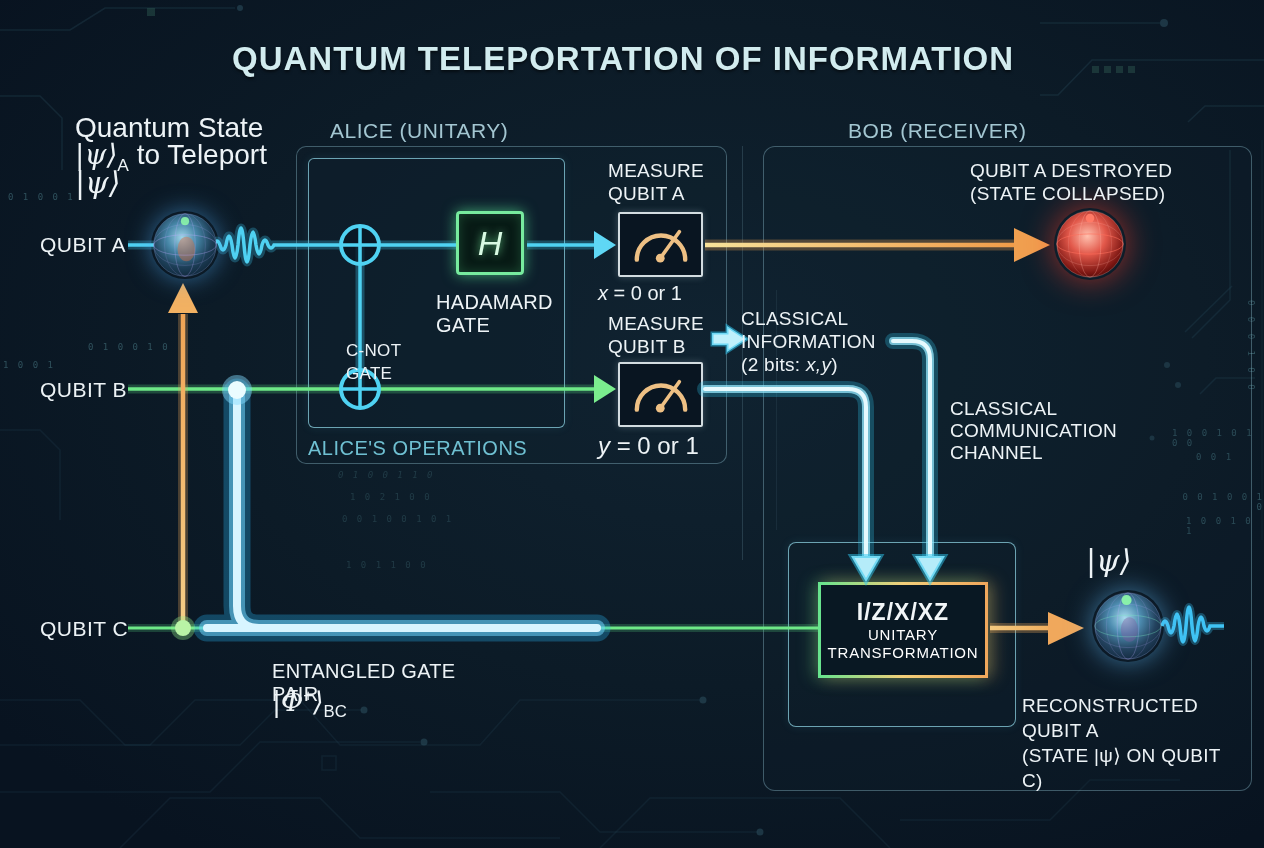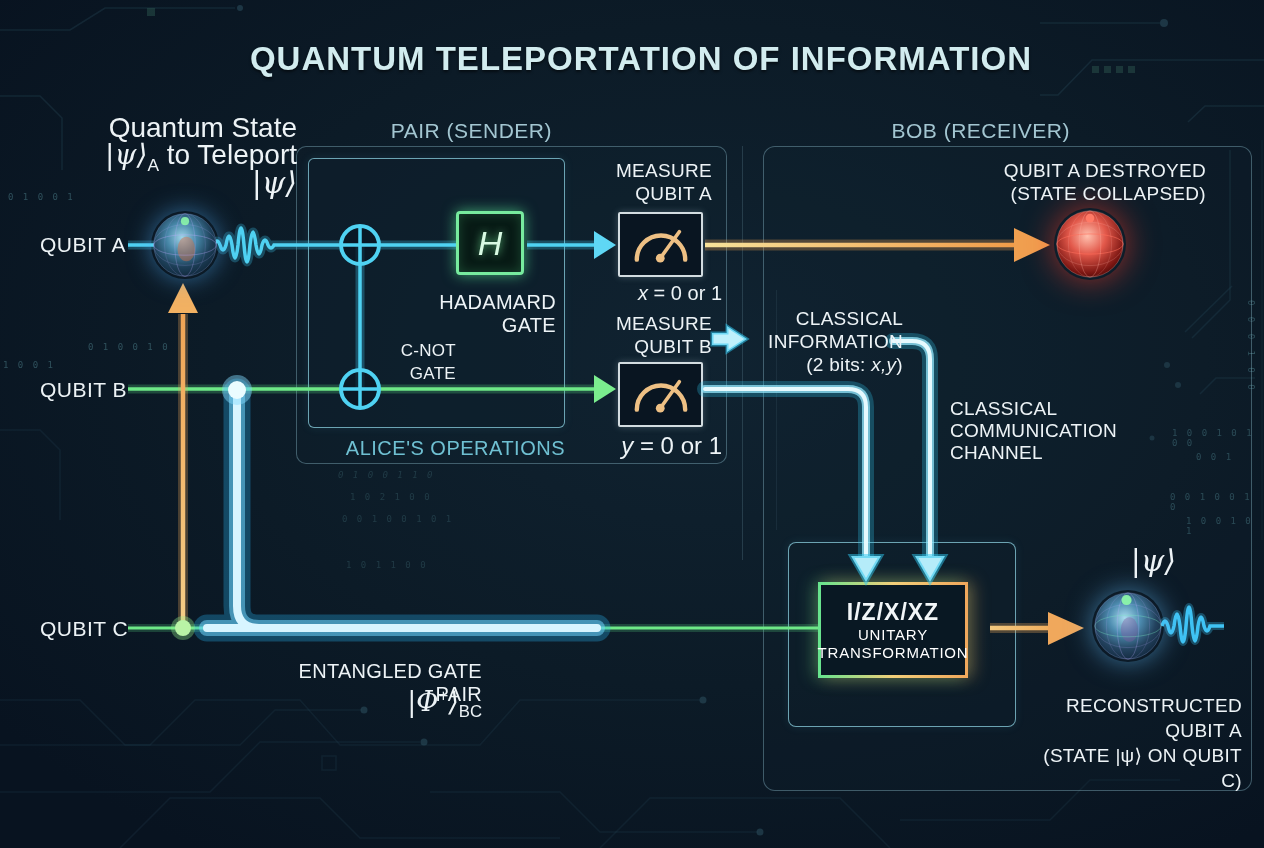--- a/index.html
+++ b/index.html
@@ -4,21 +4,21 @@
 <style>
   html,body{margin:0;padding:0;background:#060d14;}
   #stage{
     position:relative;width:1264px;height:848px;overflow:hidden;
     font-family:"Liberation Sans","DejaVu Sans",sans-serif;
     background:
       radial-gradient(900px 600px at 56% 42%, #102331 0%, #0c1b27 55%, #081320 100%),
       #081320;
   }
   .txt{position:absolute;color:#edf3f6;z-index:6;}
-  .c{text-align:right;}
+  .c{text-align:left;}
   .title{font-size:33px;font-weight:bold;letter-spacing:1px;color:#d2ecef;text-shadow:0 2px 3px rgba(0,0,0,.55);}
   .hdr{font-size:21px;color:#a3c6d1;letter-spacing:.5px;}
   .cap{font-size:20px;color:#6fc0d2;letter-spacing:.5px;}
   .lbl{font-size:19px;line-height:23px;letter-spacing:.3px;}
   .qubit{font-size:21px;letter-spacing:.5px;}
   .ket{font-family:"DejaVu Serif","DejaVu Sans",serif;font-style:italic;}
   sub{font-size:62%;} sup{font-size:62%;}
   .box{position:absolute;box-sizing:border-box;z-index:2;}
   .section{border:1px solid rgba(150,200,215,.38);border-radius:10px;background:rgba(18,38,52,.16);}
   .opsbox{border:1px solid rgba(140,210,225,.75);border-radius:6px;background:rgba(14,30,44,.45);box-shadow:0 0 10px rgba(80,170,200,.12);}
@@ -89,36 +89,36 @@
       <rect x="147" y="8" width="8" height="8"></rect>
     </g>
   </svg>
 
   <span class="bin dim" style="left:338px;top:470px;font-style:italic;">0 1 0 0 1 1 0</span>
   <span class="bin dim" style="left:350px;top:492px;">1 0 2 1 0 0</span>
   <span class="bin dim" style="left:342px;top:514px;">0 0 1 0 0 1 0 1</span>
   <span class="bin dim" style="left:346px;top:560px;">1 0 1 1 0 0</span>
   <span class="bin" style="left:1172px;top:428px;">1 0 0 1 0 1 0 0</span>
   <span class="bin" style="left:1196px;top:452px;">0 0 1</span>
-  <span class="bin" style="left:1170px;top:492px;">0 0 1 0 0 1 0</span>
+  <span class="bin" style="left:1170px;top:492px;text-align:right;">0 0 1 0 0 1 0</span>
   <span class="bin" style="left:1186px;top:516px;">1 0 0 1 0 1</span>
   <span class="bin" style="left:8px;top:192px;">0 1 0 0 1</span>
   <span class="bin" style="left:3px;top:332px;margin-top:28px;">1 0 0 1</span>
   <span class="bin" style="left:88px;top:342px;">0 1 0 0 1 0</span>
   <span class="bin vert" style="left:1246px;top:300px;">0 0 0 1 0 0</span>
 
   <div class="box section" style="left:296px;top:146px;width:431px;height:318px;"></div>
   <div class="box section" style="left:763px;top:146px;width:489px;height:645px;border-radius:12px;"></div>
   <div class="vline" style="left:742px;top:146px;height:414px;"></div>
   <div class="vline" style="left:776px;top:290px;height:240px;background:rgba(150,200,215,.10);"></div>
 
   <div class="box opsbox" style="left:308px;top:158px;width:257px;height:270px;"></div>
 
   <div class="box opsbox" style="left:788px;top:542px;width:228px;height:185px;border-radius:8px;background:rgba(14,32,44,.35);"></div>
-  <div class="box unitary" style="left:818px;top:582px;width:150px;height:96px;">
+  <div class="box unitary" style="left:818px;top:582px;width:170px;height:96px;">
     <div class="u-title">I/Z/X/XZ</div>
     <div class="u-sub">UNITARY</div>
     <div class="u-sub">TRANSFORMATION</div>
   </div>
 
   <div class="box hgate" style="left:456px;top:211px;width:68px;height:64px;">
     <span class="hletter">H</span>
   </div>
 
   <div class="box measure" style="left:618px;top:212px;width:85px;height:65px;">
@@ -285,21 +285,21 @@
   </div>
 
   <div class="txt title c" style="left:232px;top:40px;width:800px;">QUANTUM TELEPORTATION OF INFORMATION</div>
 
   <div class="txt c" style="left:75px;top:114px;width:222px;font-size:28px;line-height:27px;">
     <div>Quantum State</div>
     <div><span class="ket">|ψ⟩</span><sub>A</sub><span> to Teleport</span></div>
   </div>
   <div class="txt c ket" style="left:75px;top:165px;width:222px;font-size:30px;">|ψ⟩</div>
 
-  <div class="txt hdr c" style="left:330px;top:119px;width:222px;">PAIR (SENDER)</div>
+  <div class="txt hdr c" style="left:330px;top:119px;width:222px;">ALICE (UNITARY)</div>
   <div class="txt hdr c" style="left:848px;top:119px;width:222px;">BOB (RECEIVER)</div>
 
   <div class="txt qubit" style="left:40px;top:233px;">QUBIT A</div>
   <div class="txt qubit" style="left:40px;top:378px;">QUBIT B</div>
   <div class="txt qubit" style="left:40px;top:617px;">QUBIT C</div>
 
   <div class="txt lbl c" style="left:346px;top:291px;width:110px;font-size:17px;margin-top:48px;">
     <div>C-NOT</div>
       <div>GATE</div>
   </div>

